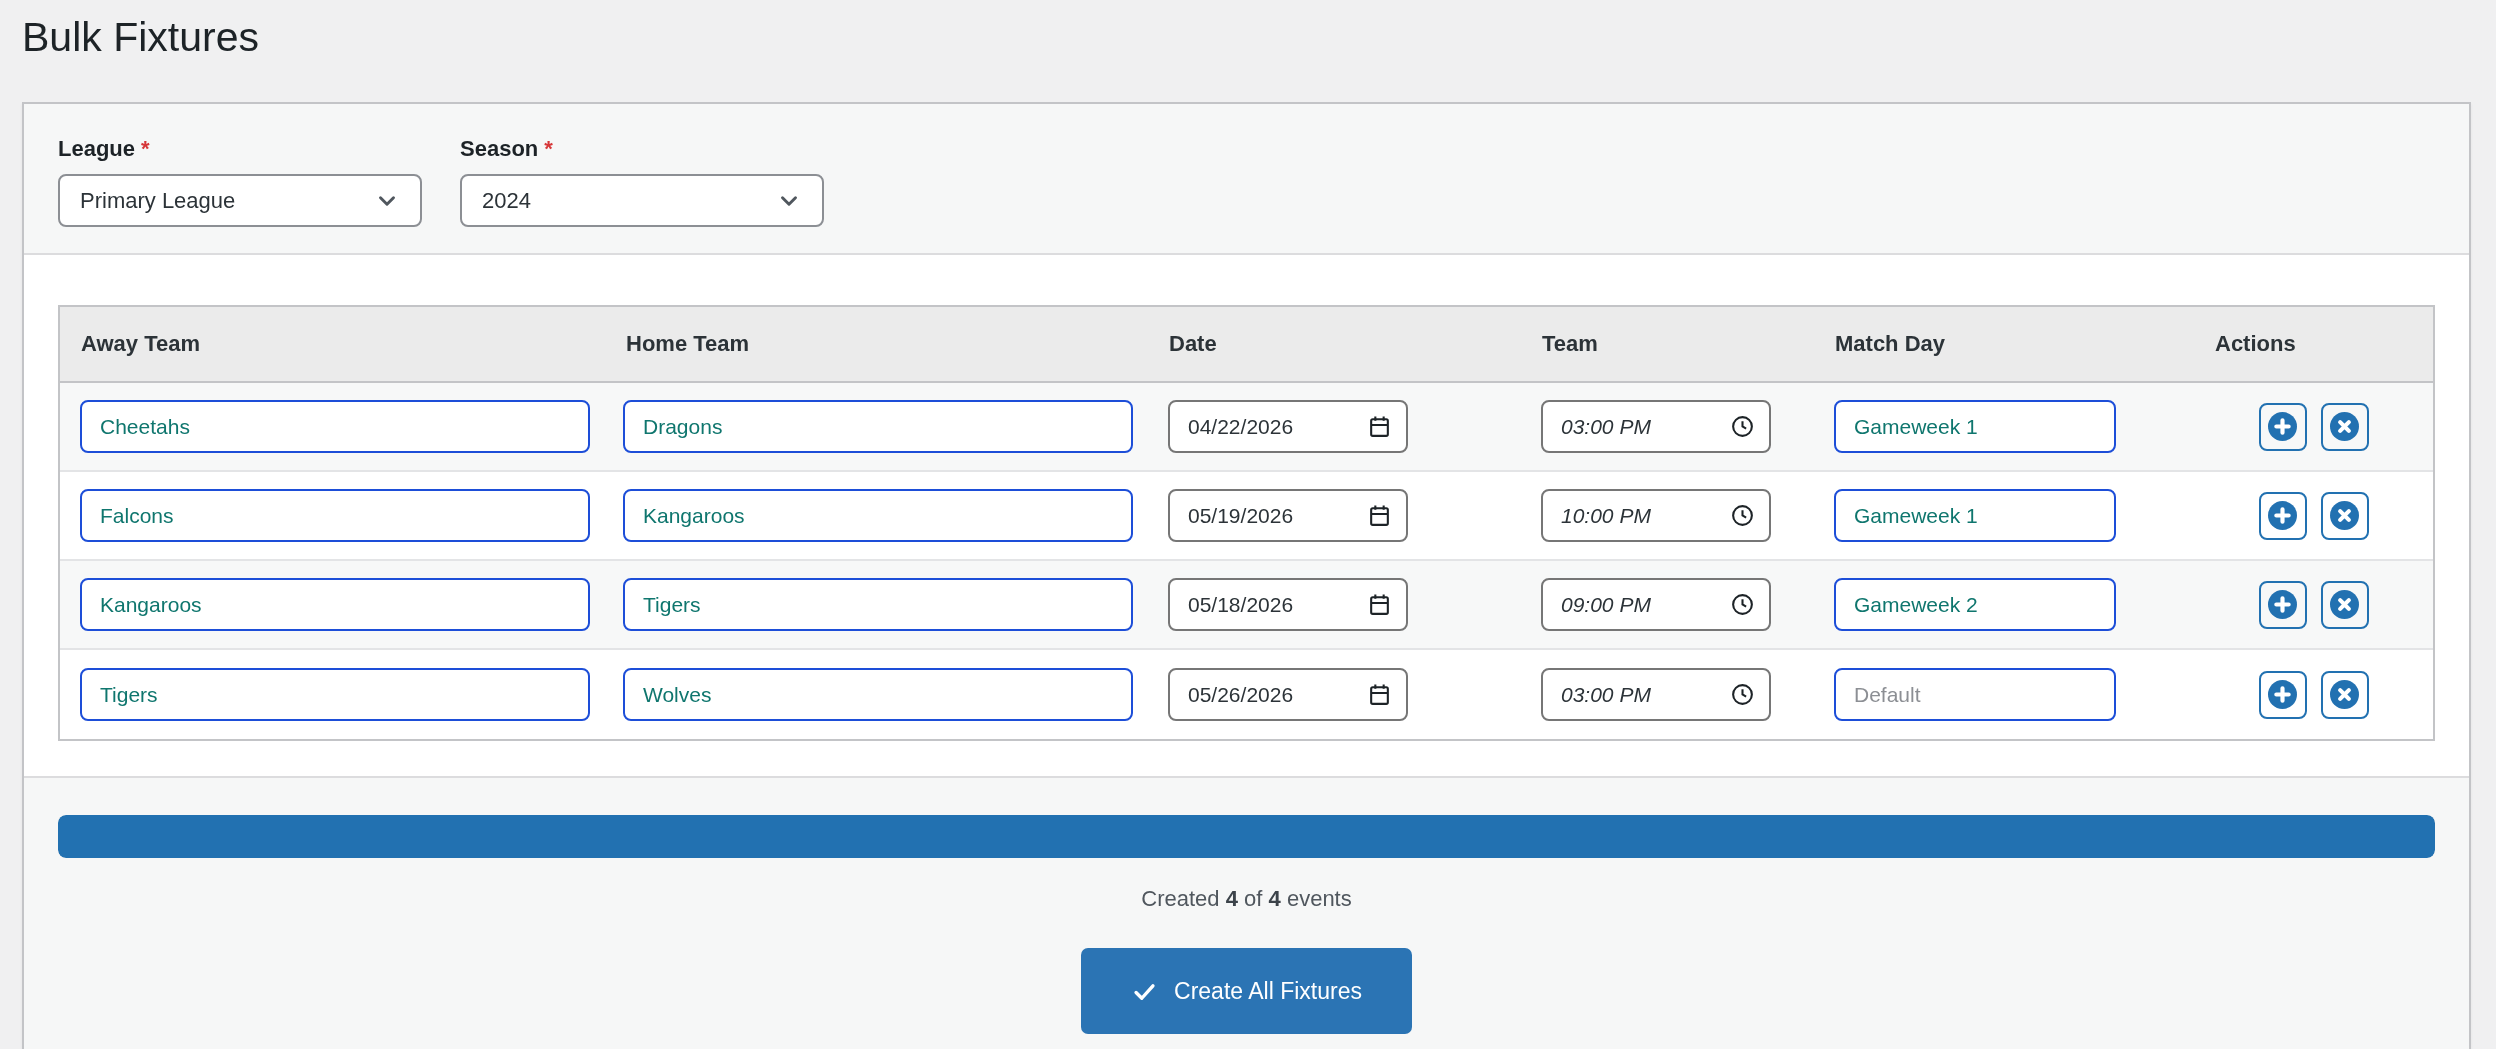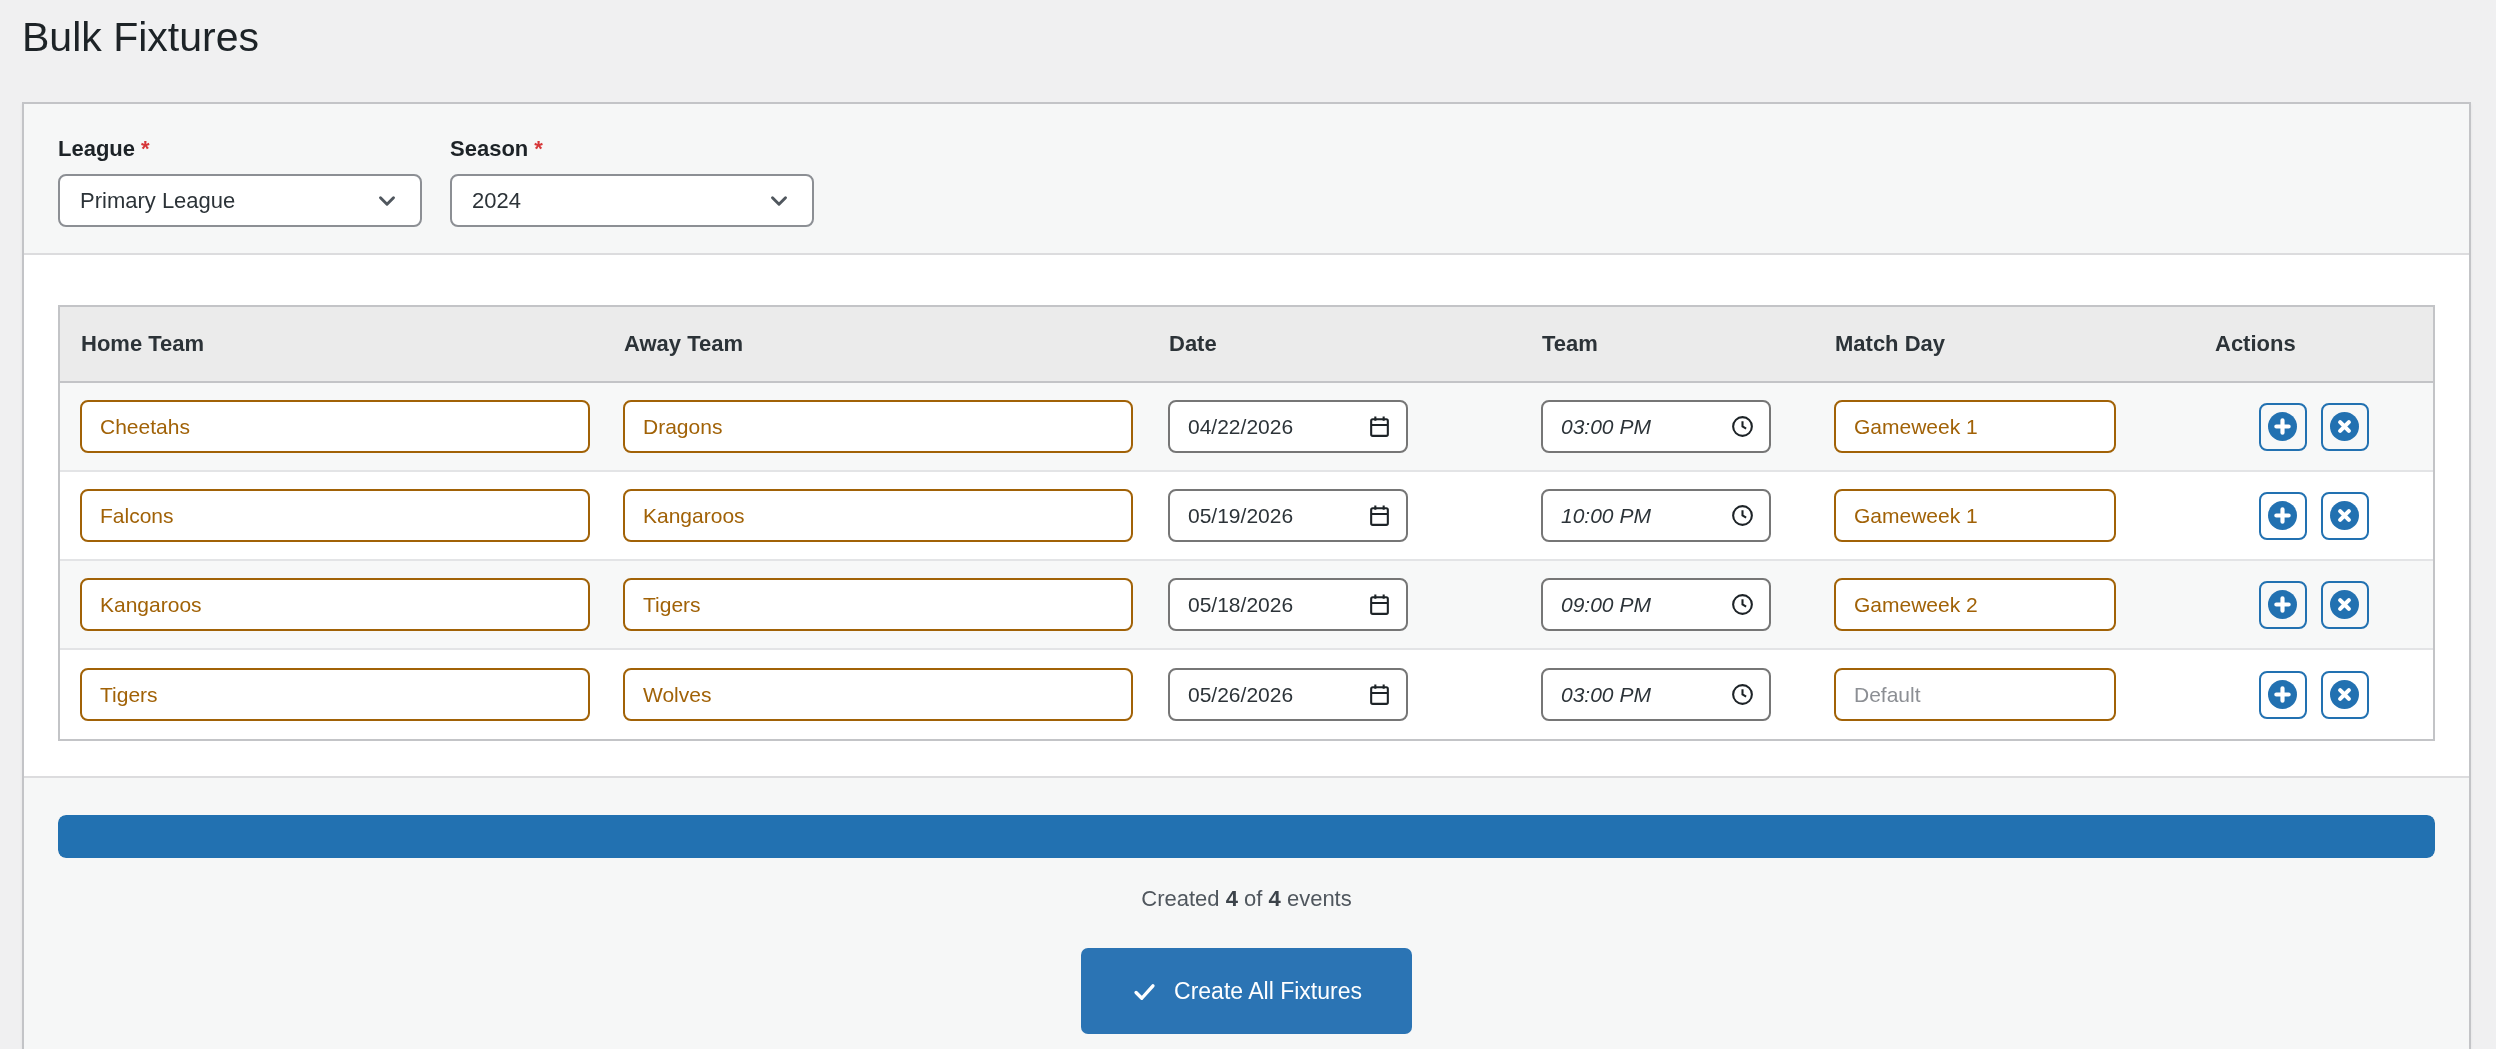--- a/index.html
+++ b/index.html
@@ -22,21 +22,21 @@
     background: #fff;
     border: 2px solid #c3c4c7;
     box-shadow: 0 2px 3px rgba(0,0,0,.06);
   }
   
   .filters {
     background: #f6f7f7;
     border-bottom: 2px solid #dcdcde;
     padding: 32px 24px 26px 34px;
     display: flex;
-    gap: 28px;
+    gap: 38px;
   }
   .field-label {
     font-size: 22px;
     font-weight: 700;
     color: #1d2327;
     margin-bottom: 12px;
   }
   .req { color: #d63638; font-weight: 700; margin-left: 6px; }
   .select {
     width: 364px;
@@ -82,26 +82,26 @@
   .trow.striped { background: #f7f8f8; }
   .td { display: flex; align-items: center; padding-left: 20px; }
   .col-home    { width: 543px; }
   .col-away    { width: 545px; }
   .col-date    { width: 373px; }
   .col-time    { width: 293px; }
   .col-match   { width: 380px; }
   .col-actions { flex: 1; justify-content: center; padding-left: 0; gap: 14px; }
   input.txt {
     height: 53px;
-    border: 2px solid #a16207;
+    border: 2px solid #1d4ed8;
     border-radius: 8px;
     background: #fff;
     font-family: "Liberation Sans", sans-serif;
     font-size: 21px;
-    color: #a16207;
+    color: #0f766e;
     padding: 0 18px;
     outline: none;
   }
   input.txt::placeholder { color: #8c8f94; opacity: 1; }
   .input-team  { width: 510px; }
   .input-match { width: 282px; }
   .fakebox {
     height: 53px;
     background: #fff;
     border: 2px solid #767676;
@@ -197,22 +197,22 @@
         <svg width="26" height="26" viewBox="0 0 16 16">
             <path d="M4 6l4 4 4-4" fill="none" stroke="#50575e" stroke-width="1.8" stroke-linecap="round" stroke-linejoin="round"></path>
           </svg>
       </div>
     </div>
   </div>
 
   <div class="table-section">
     <div class="fixtures-table">
       <div class="thead">
+        <div class="th col-away">Away Team</div>
         <div class="th col-home">Home Team</div>
-        <div class="th col-away">Away Team</div>
         <div class="th col-date">Date</div>
         <div class="th col-time">Team</div>
         <div class="th col-match">Match Day</div>
         <div class="th" style="padding-left:21px; flex:1;">Actions</div>
       </div>
 
       <div class="trow striped">
         <div class="td col-home">
             <input class="txt input-team" value="Cheetahs" style="">
           </div>

